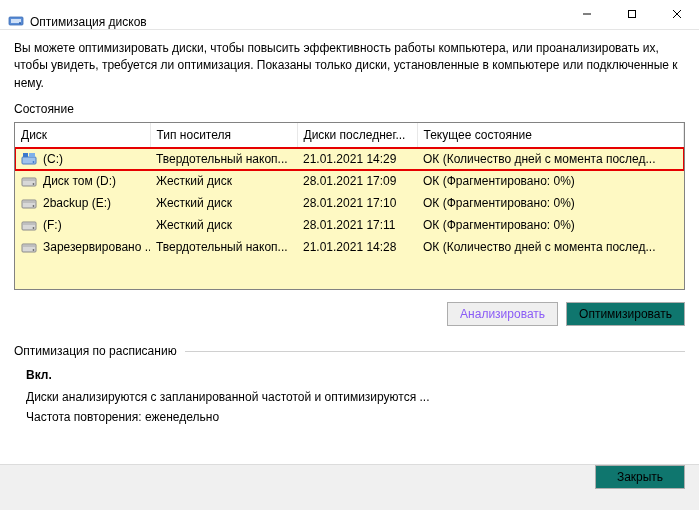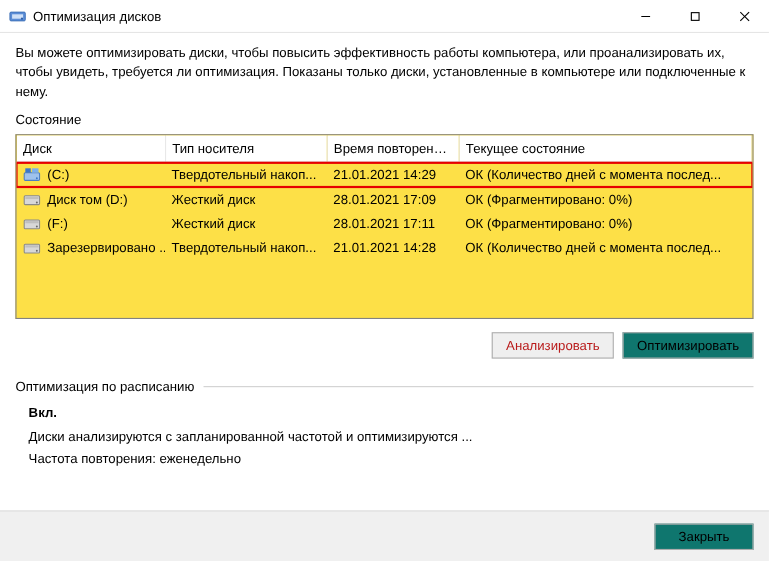--- a/index.html
+++ b/index.html
@@ -9,42 +9,42 @@
     font-size: 12px;
     background: #fff;
     color: #000;
     width: 699px;
     height: 510px;
     overflow: hidden;
   }
   .titlebar {
     height: 30px;
     display: flex;
-    align-items: center;
+    align-items: flex-end;
     padding: 0 0 0 8px;
     border-bottom: 1px solid #e5e5e5;
   }
   .titlebar .app-icon {
     width: 16px; height: 16px; margin-right: 6px;
     display: inline-flex; align-items: center; justify-content: center;
   }
   .titlebar .title { flex: 1; font-size: 12px; }
   .win-controls { display: flex; }
   .win-btn {
     width: 45px; height: 30px; display:flex; align-items:center; justify-content:center;
     color: #333;
   }
   .content { padding: 10px 14px 0 14px; }
   .intro { font-size: 12px; line-height: 1.45; margin-bottom: 10px; }
   .section-label { font-size: 12px; margin: 4px 0 6px 0; }
   .table-wrap {
     border: 1px solid #828282;
     height: 168px;
     overflow: hidden;
-    background:#fde047;
+    background:#fef9c3;
   }
   table { width: 100%; border-collapse: collapse; table-layout: fixed; }
   thead th {
     text-align: left;
     font-weight: 400;
     font-size: 12px;
     padding: 5px 6px 5px 6px;
     border-bottom: 1px solid #d0d0d0;
     border-right: 1px solid #e8e8e8;
     white-space: nowrap; overflow: hidden; text-overflow: ellipsis;
@@ -66,34 +66,34 @@
   .btn {
     min-width: 110px;
     height: 24px;
     border: 1px solid #adadad;
     background: #0f766e;
     font-size: 12px;
     padding: 0 12px;
     display:inline-flex; align-items:center; justify-content:center;
     cursor:pointer;
   }
-  .btn.disabled { color:#b91c1c; background:#efefef; cursor:default; }
+  .btn.disabled { color:#8b5cf6; background:#efefef; cursor:default; }
   .btn.highlight-red { border: 2px solid #e60000; }
   .sched-section { margin-top: 18px; }
   .sched-header { display:flex; align-items:center; gap:8px; }
   .sched-header .line { flex:1; height:1px; background:#d0d0d0; }
   .sched-body { padding: 10px 4px 0 12px; }
   .sched-row { display:flex; align-items:flex-start;justify-content:center; }
   .sched-left { flex:1; }
   .sched-status { font-weight:600; font-size:12px; margin-bottom:8px; }
   .sched-line { font-size:12px; margin-bottom:6px; }
   .footer {
     position:absolute; left:0; right:0; bottom:0;
     height:46px; background:#f0f0f0; border-top:1px solid #dcdcdc;
-    display:flex; align-items:center; justify-content:flex-end; padding:0 14px;
+    display:flex; justify-content:flex-end; padding:0 14px;
   }
 </style>
 </head>
 <body>
 
 <div class="titlebar">
   <span class="app-icon">
     <svg viewBox="0 0 16 16" width="16" height="16">
       <rect x="1" y="4" width="14" height="8" rx="1" fill="#5b8dd6" stroke="#3a6db5" stroke-width="0.8"></rect>
       <rect x="3" y="6" width="10" height="4" fill="#cfe0f7"></rect>
@@ -130,21 +130,21 @@
       <colgroup>
         <col class="col-disk">
           <col class="col-type">
           <col class="col-time">
           <col class="col-status">
       </colgroup>
       <thead>
         <tr>
           <th>Диск</th>
           <th>Тип носителя</th>
-          <th>Время повторения...</th>
+          <th>Диски последнег...</th>
           <th>Текущее состояние</th>
         </tr>
       </thead>
       <tbody id="rows-body">
           <tr class="highlighted">
             <td>
               <div class="drive-cell">
                 <span class="drive-icon"><svg viewBox="0 0 16 16" width="16" height="16">
                     <rect x="1" y="6" width="14" height="7" rx="1" fill="#9fc2ec" stroke="#4d7dc0"></rect>
                     <rect x="2" y="2" width="5" height="4" fill="#3b78cc"></rect>
@@ -164,20 +164,35 @@
                 <span class="drive-icon"><svg viewBox="0 0 16 16" width="16" height="16">
                     <rect x="1" y="5" width="14" height="8" rx="1" fill="#d8d8d8" stroke="#8a8a8a"></rect>
                     <rect x="2" y="6" width="12" height="2" fill="#bfbfbf"></rect>
                     <circle cx="12.5" cy="11" r="0.9" fill="#6a6a6a"></circle>
                   </svg></span>
                 <span>Диск том (D:)</span>
               </div>
             </td>
             <td>Жесткий диск</td>
             <td>28.01.2021 17:09</td>
+            <td>ОК (Фрагментировано: 0%)</td>
+          </tr>
+          <tr>
+            <td>
+              <div class="drive-cell">
+                <span class="drive-icon"><svg viewBox="0 0 16 16" width="16" height="16">
+                    <rect x="1" y="5" width="14" height="8" rx="1" fill="#d8d8d8" stroke="#8a8a8a"></rect>
+                    <rect x="2" y="6" width="12" height="2" fill="#bfbfbf"></rect>
+                    <circle cx="12.5" cy="11" r="0.9" fill="#6a6a6a"></circle>
+                  </svg></span>
+                <span>2backup (E:)</span>
+              </div>
+            </td>
+            <td>Жесткий диск</td>
+            <td>28.01.2021 17:10</td>
             <td>ОК (Фрагментировано: 0%)</td>
           </tr>
           <tr>
             <td>
               <div class="drive-cell">
                 <span class="drive-icon"><svg viewBox="0 0 16 16" width="16" height="16">
                     <rect x="1" y="5" width="14" height="8" rx="1" fill="#d8d8d8" stroke="#8a8a8a"></rect>
                     <rect x="2" y="6" width="12" height="2" fill="#bfbfbf"></rect>
                     <circle cx="12.5" cy="11" r="0.9" fill="#6a6a6a"></circle>
                   </svg></span>

